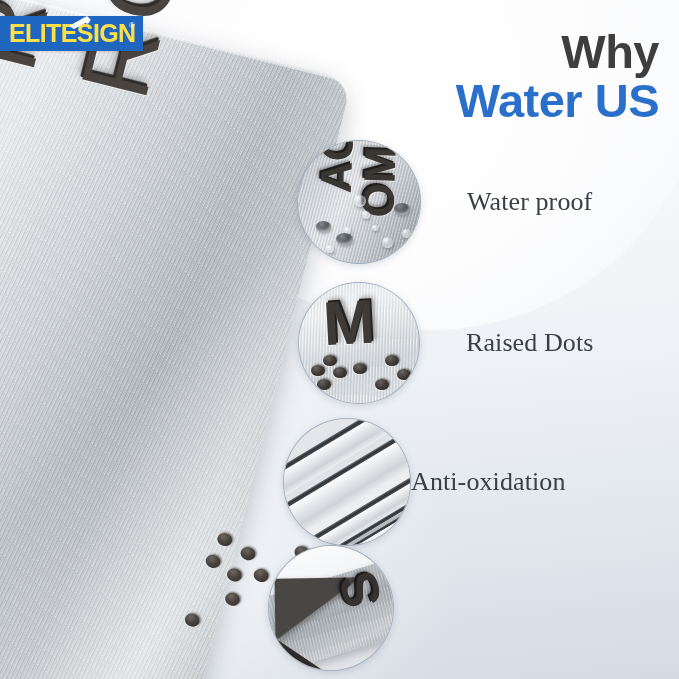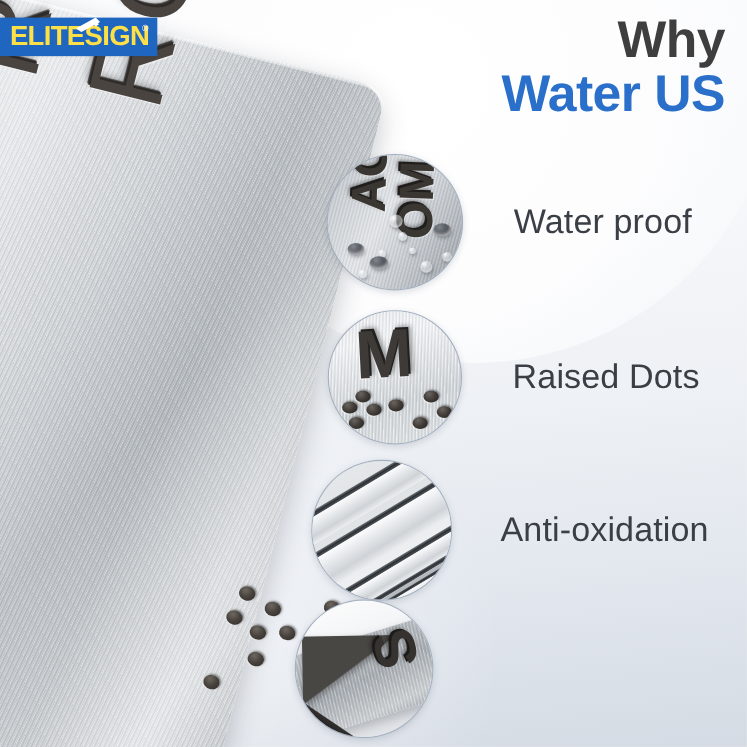--- a/index.html
+++ b/index.html
@@ -138,22 +138,22 @@
     position:relative;
     border-radius:50%;
     overflow:hidden;
     flex:none;
     border:1px solid rgba(150,165,185,0.75);
     box-shadow:0 2px 7px rgba(60,70,90,0.18);
     background:#c9ced3;
   }
   .thumb-inner{position:absolute;inset:0;}
   .feature-label{
-    font-family:Liberation Sans, sans-serif;
-    font-size:31px;
+    font-family:Liberation Serif, serif;
+    font-size:26px;
     color:#3a3f46;
     white-space:nowrap;
     letter-spacing:0.1px;
   }
 
   
   .t1-base{
     position:absolute;inset:-20%;
     background:
       repeating-linear-gradient(105deg, rgba(255,255,255,0.5) 0px, rgba(255,255,255,0.05) 1px, rgba(110,116,124,0.18) 2px, rgba(255,255,255,0.25) 3px),
@@ -245,21 +245,21 @@
   .t4-s{
     position:absolute;left:74px;top:14px;
     font-family:"Liberation Sans", sans-serif;
     font-size:52px;font-weight:bold;color:#35322f;
     transform:rotate(-105deg);
     text-shadow:2px -2px 0 #1d1b1a, 3px -3px 4px rgba(0,0,0,0.4);
   }
 
   
   .headline{
-    position:absolute;right:20px;top:12px;
+    position:absolute;right:20px;top:28px;
     text-align:right;
     line-height:1.04;
   }
   .headline .l1{
     font-family:"Liberation Sans", sans-serif;
     font-size:47px;font-weight:bold;color:#3e3e3e;
     letter-spacing:-0.5px;display:block;
     text-shadow:0 1px 1px rgba(255,255,255,0.9);
   }
   .headline .l2{
@@ -369,21 +369,21 @@
         <div class="plate-edge" style="top:96px;">
           <div class="plate-dark"></div>
           <div class="plate-face" style="height:16px;"></div>
           <div class="plate-dark" style="height:4px;"></div>
           <div class="plate-thin"></div>
           <div class="plate-dark" style="height:3px;"></div>
           <div class="plate-face" style="height:12px;"></div>
         </div>
       </div>
     </div>
-    <div class="feature-label" style="margin-left:44px;">Anti-oxidation</div>
+    <div class="feature-label" style="">Anti-oxidation</div>
   </div>
 
   <div class="feature" style="left:268px;top:545px;">
     <div class="thumb" style="width:124px;height:124px;">
       <div class="thumb-inner">
         <div class="t4-base"></div>
         <div class="t4-plate"></div>
         <div class="t4-tri"></div>
         <div class="t4-tri-side"></div>
         <div class="t4-s">S</div>

